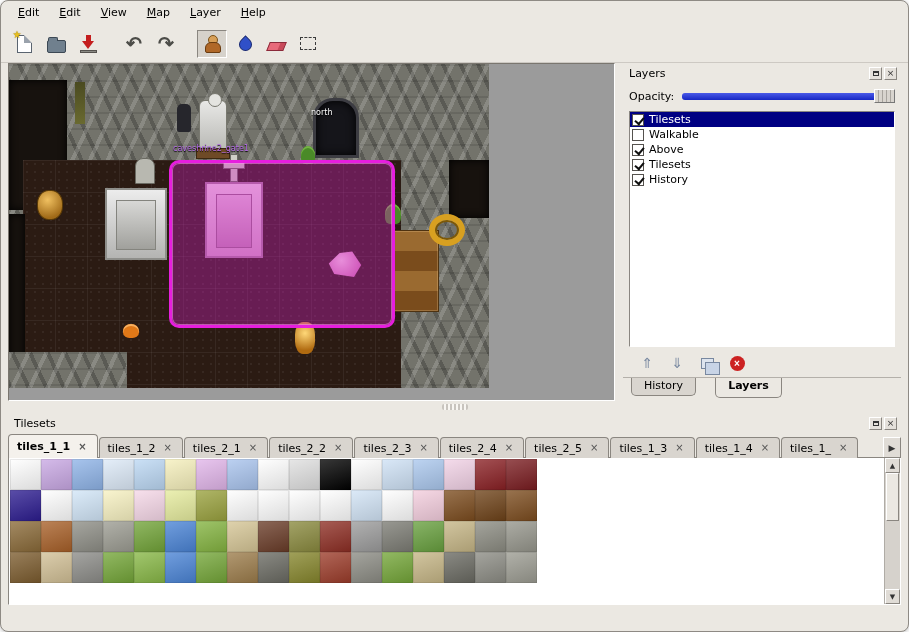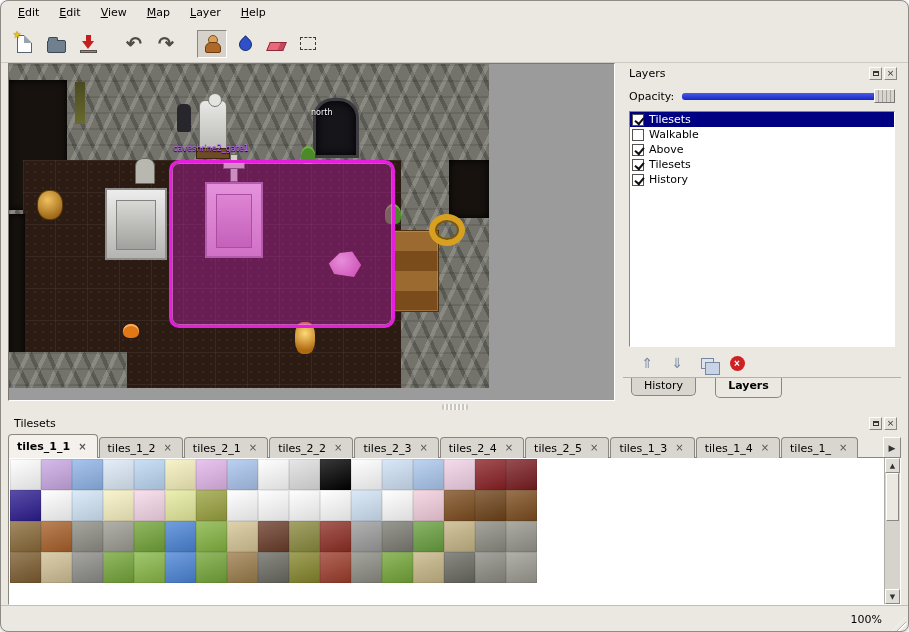--- a/index.html
+++ b/index.html
@@ -444,18 +444,14 @@
         <span class="strack">
             <span class="sthumb"></span>
           </span>
         <span class="sbtn">
             <span>▼</span>
           </span>
       </div>
     </div>
   </div>
 
-  <div class="statusbar">
-    <span>100%</span>
-    <span class="grip-corner"></span>
-  </div>
 
 </div>
 
 </body></html>

